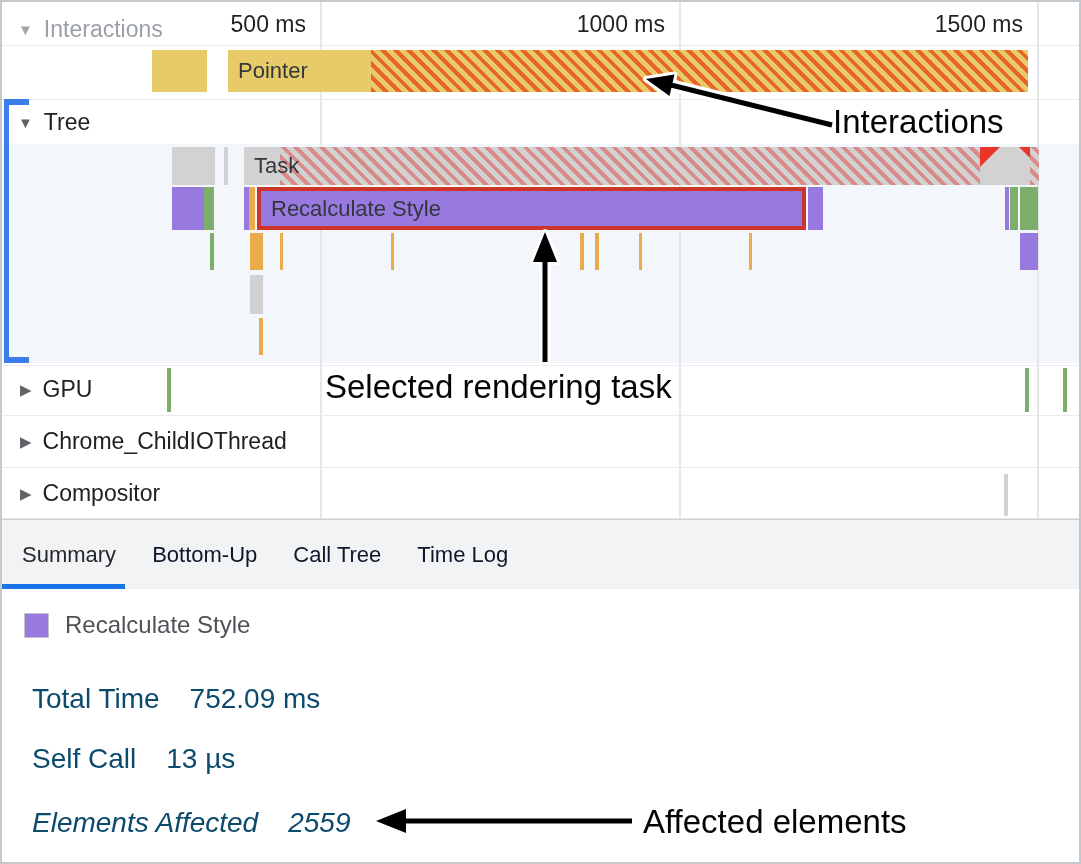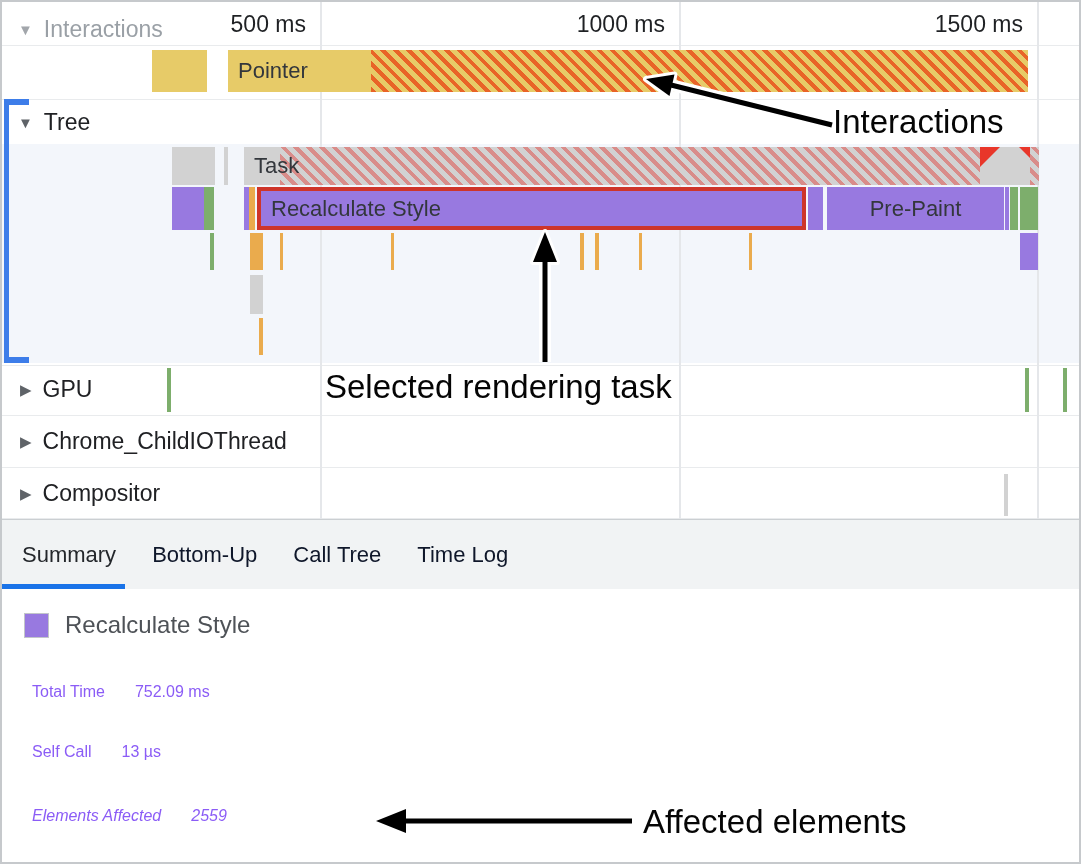--- a/index.html
+++ b/index.html
@@ -40,21 +40,21 @@
   #tab-bar{position:absolute;left:0;top:517px;width:100%;height:70px;box-sizing:border-box;
            background:#f1f3f4;border-top:1px solid #cbcfd2;display:flex;align-items:center;
            padding-left:20px;column-gap:36px;}
   .tab{font-size:22px;color:#0f172a;cursor:default;}
   .tab.active{color:#24272b;}
   #tab-underline{position:absolute;left:0;top:582px;width:123px;height:5px;background:#1a73e8;}
   
   #summary-title-row{position:absolute;left:22px;top:609px;display:flex;align-items:center;gap:16px;}
   #summary-swatch{width:23px;height:23px;background:#9879e0;border:1px solid #c2c5c9;box-sizing:content-box;}
   #summary-title{font-size:24px;color:#4e5257;}
-  .summary-row{position:absolute;left:30px;font-size:16px;color:#8b5cf6;white-space:nowrap;}
+  .summary-row{position:absolute;left:30px;font-size:28px;color:#0c4a6e;white-space:nowrap;}
   .summary-row .val{margin-left:30px;}
   .summary-row:nth-of-type(1){top:681px;}
   
   .annot{position:absolute;font-size:33px;color:#050505;white-space:nowrap;}
 </style>
 </head>
 <body>
 
 <div class="shot">
 
@@ -121,23 +121,20 @@
         <div class="stripe s-red" style="left: 0px; width: 9px;"></div>
       </div>
       <div class="blk c-purple" style="left: 170px; top: 185px; width: 32px; height: 43px;"></div>
       <div class="blk c-green" style="left: 202px; top: 185px; width: 10px; height: 43px;"></div>
       <div class="blk c-purple" style="left: 242px; top: 185px; width: 5px; height: 43px;"></div>
       <div class="blk c-orange" style="left: 247px; top: 185px; width: 6px; height: 43px;"></div>
       <div class="blk c-purple sel" style="left: 255px; top: 185px; width: 549px; height: 43px;">
         <span class="blabel">Recalculate Style</span>
       </div>
       <div class="blk c-purple" style="left: 806px; top: 185px; width: 15px; height: 43px;"></div>
-      <div class="blk c-purple" style="left: 825px; top: 185px; width: 177px; height: 43px;">
-        <span class="blabel center">Pre-Paint</span>
-      </div>
       <div class="blk c-purple" style="left: 1003px; top: 185px; width: 4px; height: 43px;"></div>
       <div class="blk c-green" style="left: 1008px; top: 185px; width: 8px; height: 43px;"></div>
       <div class="blk c-green" style="left: 1018px; top: 185px; width: 18px; height: 43px;"></div>
       <div class="blk c-green" style="left: 208px; top: 231px; width: 4px; height: 37px;"></div>
       <div class="blk c-orange" style="left: 248px; top: 231px; width: 13px; height: 37px;"></div>
       <div class="blk c-orange" style="left: 278px; top: 231px; width: 3px; height: 37px;"></div>
       <div class="blk c-orange" style="left: 389px; top: 231px; width: 3px; height: 37px;"></div>
       <div class="blk c-orange" style="left: 578px; top: 231px; width: 4px; height: 37px;"></div>
       <div class="blk c-orange" style="left: 593px; top: 231px; width: 4px; height: 37px;"></div>
       <div class="blk c-orange" style="left: 637px; top: 231px; width: 3px; height: 37px;"></div>

